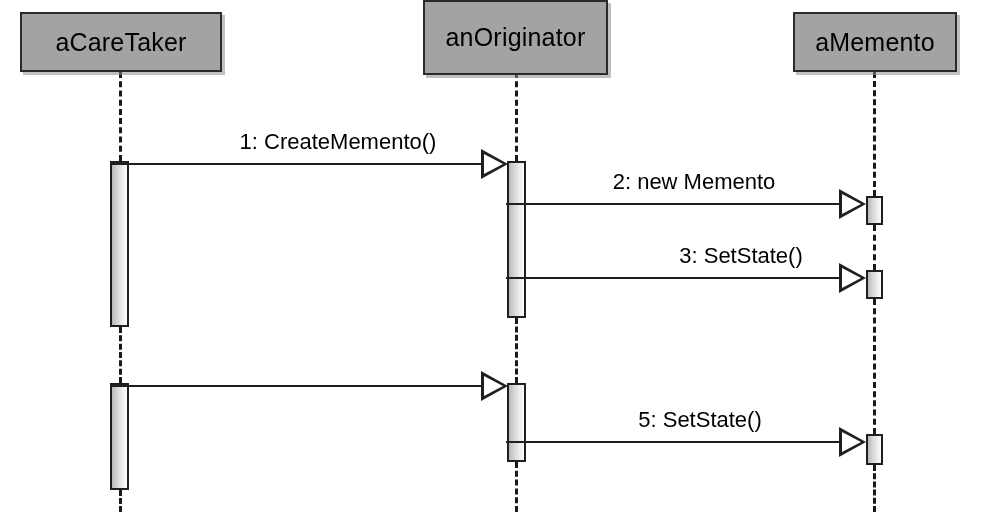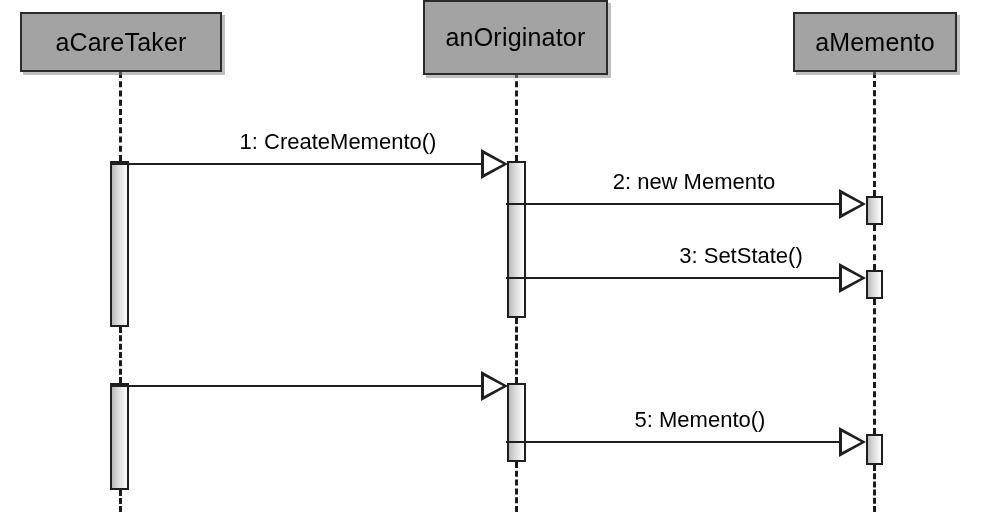--- a/index.html
+++ b/index.html
@@ -126,14 +126,14 @@
     <div class="msg-line" style="left: 110px; top: 385px; width: 371px;"></div>
     <div class="arrowhead" style="left: 481px; top: 386px;">
       <div class="tri-outer"></div>
       <div class="tri-inner"></div>
     </div>
     <div class="msg-line" style="left: 506px; top: 441px; width: 333px;"></div>
     <div class="arrowhead" style="left: 839px; top: 442px;">
       <div class="tri-outer"></div>
       <div class="tri-inner"></div>
     </div>
-    <div class="msg-label" style="left: 700px; top: 409px;">5: Memento()</div>
+    <div class="msg-label" style="left: 700px; top: 409px;">5: SetState()</div>
   </div>
 
 </body></html>

